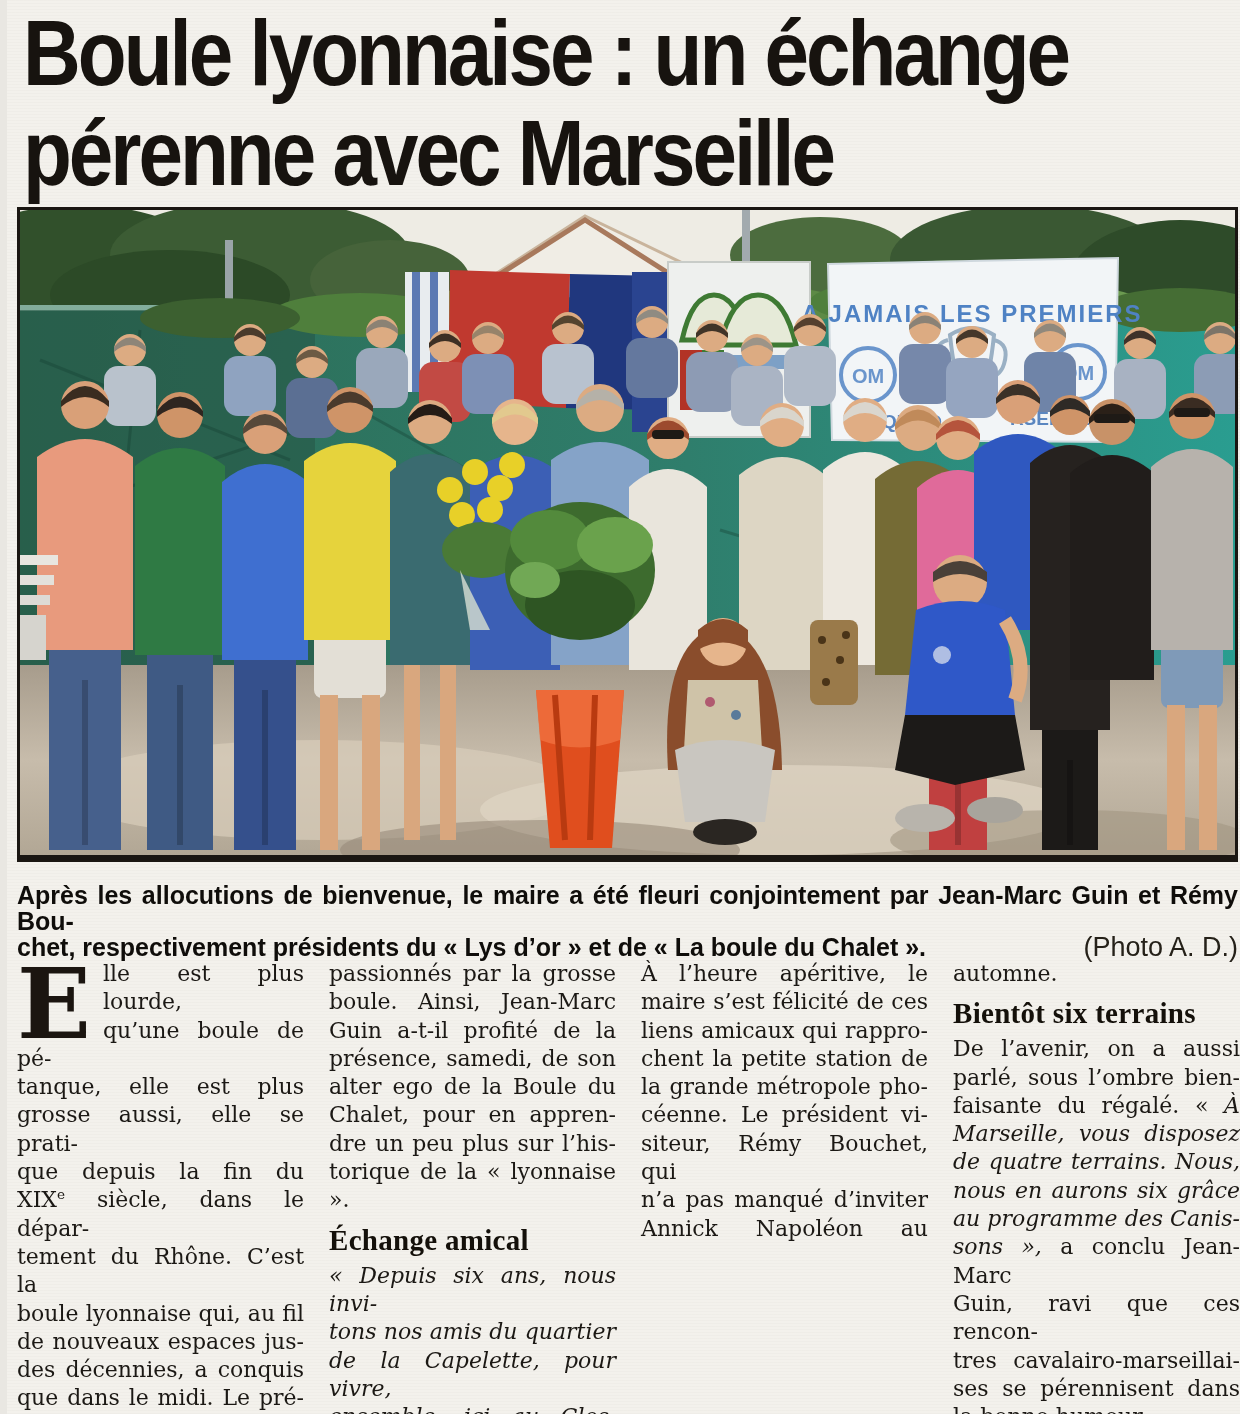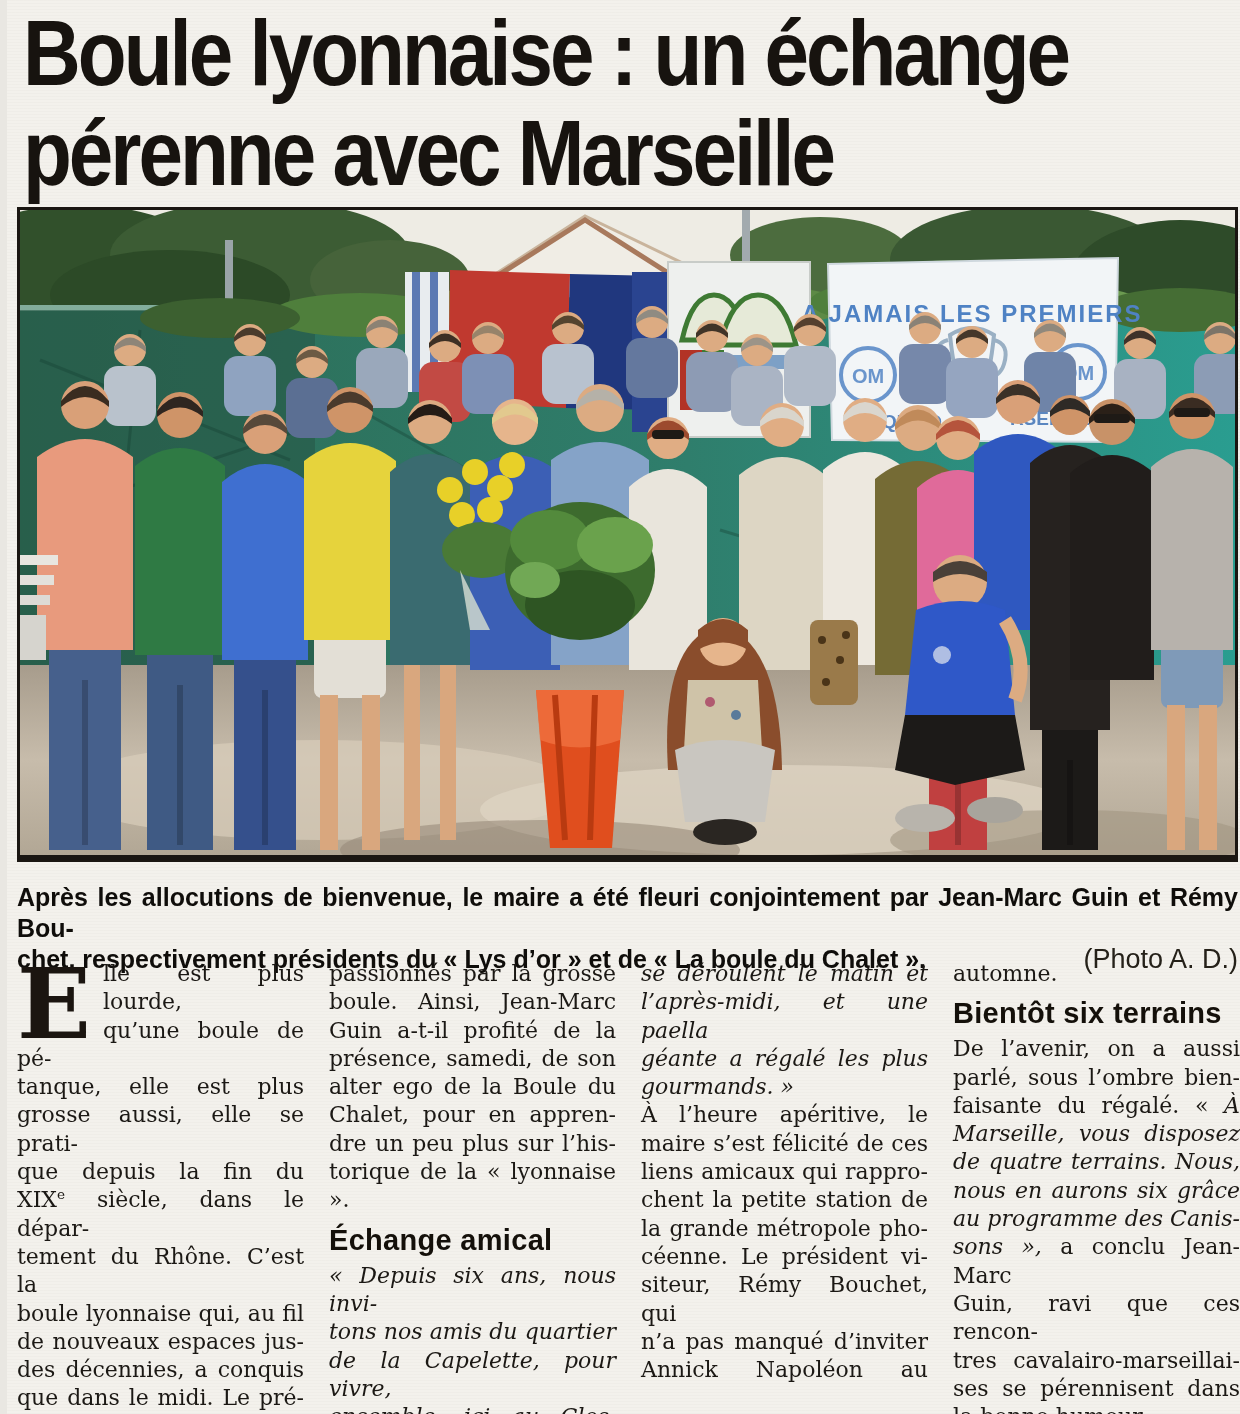--- a/index.html
+++ b/index.html
@@ -9,33 +9,33 @@
         background-image:repeating-linear-gradient(0deg,rgba(120,115,105,0.03) 0 1px,transparent 1px 3px);margin-left:7px;}
   
   .headline{position:absolute;left:16px;top:4px;transform:scale(1.0,1.16);transform-origin:top left;
             font-weight:700;font-size:80px;line-height:86px;letter-spacing:-3px;color:#17130f;}
   
   .photo{position:absolute;left:10px;top:207px;width:1221px;height:655px;box-sizing:border-box;
          border:3px solid #1a1612;border-bottom-width:7px;background:#dfe4de;}
   .photo svg{display:block;width:100%;height:100%;}
   
   .caption{position:absolute;left:10px;top:882px;width:1221px;color:#0f0d0a;
-           font-weight:700;font-size:25px;line-height:31px;}
+           font-weight:700;font-size:25px;line-height:26px;}
   .caption .cline1{text-align:justify;text-align-last:justify;}
   .caption .credit{float:right;font-weight:400;font-size:27px;color:#252119;}
   
   .article{position:absolute;left:10px;top:960px;width:1221px;height:454px;display:flex;gap:25px;}
   .col{width:287px;flex:0 0 287px;font-family:"DejaVu Serif",serif;font-size:22px;line-height:28.3px;color:#1b1814;}
   .bline{text-align:justify;text-align-last:justify;white-space:normal;}
   .bline.end{text-align-last:left;}
   .bline .it{font-style:italic;}
   .bline .sup{font-size:0.62em;vertical-align:super;line-height:0;}
   .dropcap{float:left;font-family:"DejaVu Serif",serif;font-weight:700;font-size:97px;line-height:80px;
            padding:4px 12px 0 0;color:#1b1510;}
-  .subhead{margin:9px 0 5px 0;font-family:Liberation Sans, sans-serif;font-weight:700;
+  .subhead{margin:9px 0 5px 0;font-family:Liberation Serif, serif;font-weight:700;
            font-size:29px;line-height:33px;letter-spacing:0.3px;color:#14100a;}
 </style>
 </head>
 <body>
 
 <div class="page">
 
   <div class="headline">
     <div>Boule lyonnaise : un échange</div>
     <div>pérenne avec Marseille</div>
@@ -418,26 +418,20 @@
         <h3 class="subhead">Échange amical</h3>
         <div class="para">
           <div class="bline"><span class="it">« Depuis six ans, nous invi-</span></div>
           <div class="bline"><span class="it">tons nos amis du quartier</span></div>
           <div class="bline"><span class="it">de la Capelette, pour vivre,</span></div>
           <div class="bline"><span class="it">ensemble, ici au Clos, une</span></div>
         </div>
       </div>
       <div class="col">
         <div class="para">
-          <div class="bline"><span class="it">se déroulent le matin et</span></div>
-          <div class="bline"><span class="it">l’après-midi, et une paella</span></div>
-          <div class="bline"><span class="it">géante a régalé les plus</span></div>
-          <div class="bline end"><span class="it">gourmands. »</span></div>
-        </div>
-        <div class="para">
           <div class="bline"><span>À l’heure apéritive, le</span></div>
           <div class="bline"><span>maire s’est félicité de ces</span></div>
           <div class="bline"><span>liens amicaux qui rappro-</span></div>
           <div class="bline"><span>chent la petite station de</span></div>
           <div class="bline"><span>la grande métropole pho-</span></div>
           <div class="bline"><span>céenne. Le président vi-</span></div>
           <div class="bline"><span>siteur, Rémy Bouchet, qui</span></div>
           <div class="bline"><span>n’a pas manqué d’inviter</span></div>
           <div class="bline"><span>Annick Napoléon au</span></div>
         </div>

